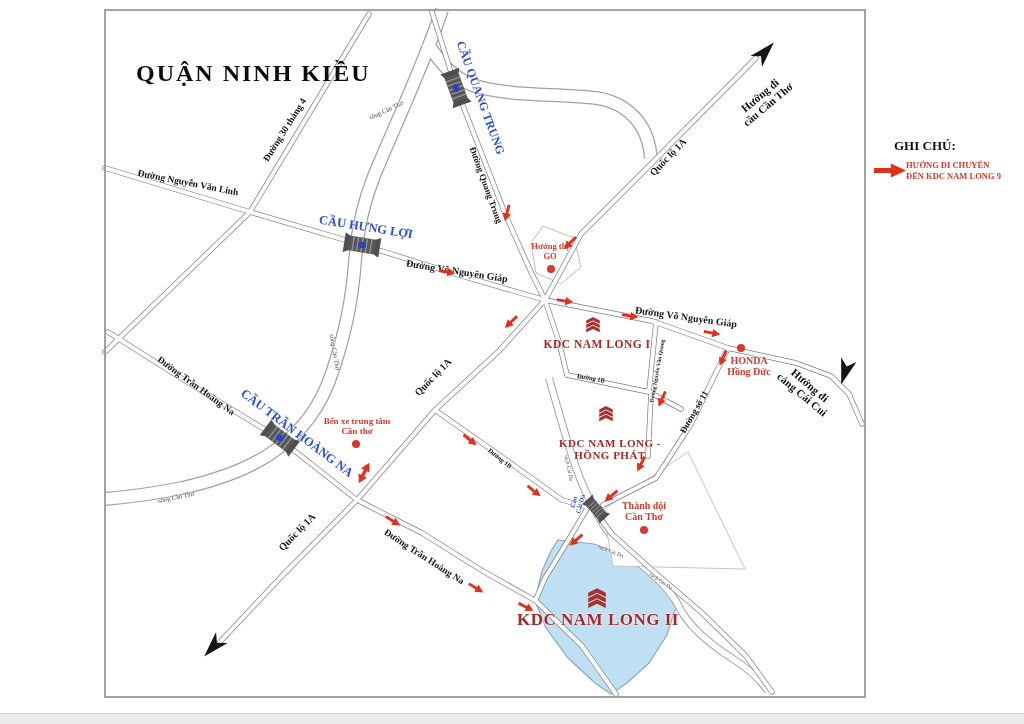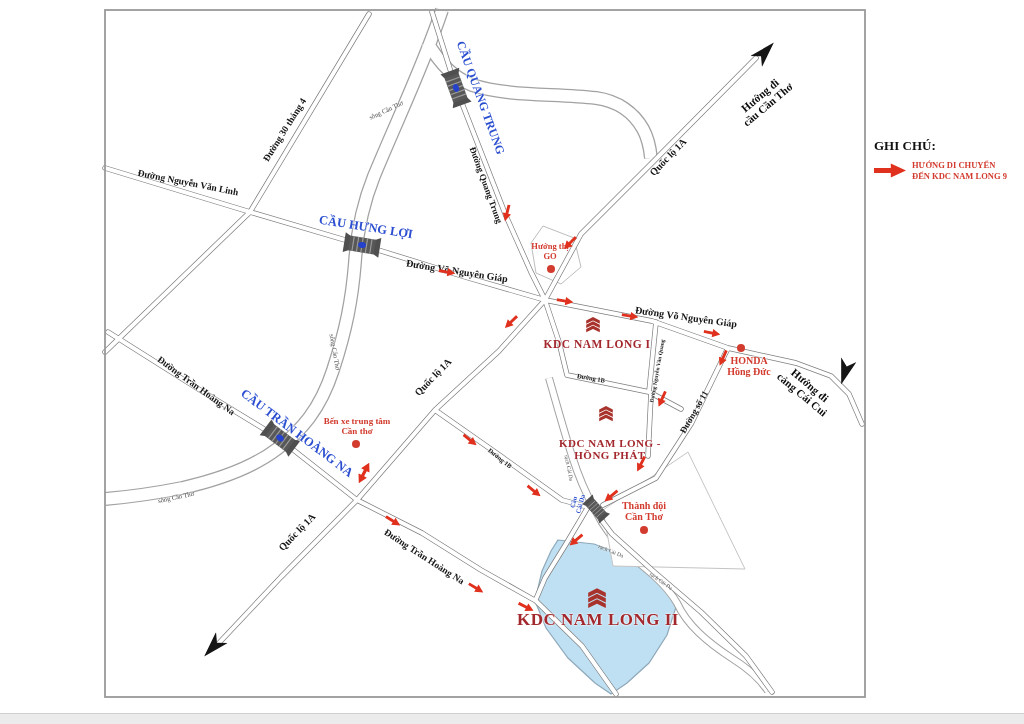--- a/index.html
+++ b/index.html
@@ -14,24 +14,24 @@
   .lb-poi{color:#d23b2e;}
   .lb-kdc{color:#a3282d;letter-spacing:.5px;}
   .lb-river{color:#4a4a4a;font-weight:normal;}
   .lb-dir{color:#0d0d0d;}
   .lb-title{position:absolute;left:136px;top:60px;font-size:24px;font-weight:bold;
             letter-spacing:2px;color:#0c0c0c;}
   .poi-dot{position:absolute;width:8px;height:8px;border-radius:50%;background:#d23b2e;
            transform:translate(-50%,-50%);}
   .rarrow,.barrow{position:absolute;line-height:0;}
   .legend{position:absolute;left:874px;top:138px;width:148px;}
-  .legend-heading{font-size:13px;font-weight:bold;color:#111;}
+  .legend-heading{font-size:13px;font-weight:bold;color:#111;margin-left:20px;}
   .legend-row{display:flex;align-items:flex-start;margin-top:6px;}
   .legend-arrow{flex:0 0 auto;margin-top:3px;line-height:0;}
-  .legend-text{margin-left:6px;font-size:8.5px;font-weight:bold;color:#d23b2e;line-height:1.35;}
+  .legend-text{margin-left:0;font-size:8.5px;font-weight:bold;color:#d23b2e;line-height:1.35;}
   .bottom-strip{position:absolute;left:0;top:713px;width:1024px;height:11px;
                 background:#ebebeb;border-top:1px solid #cfcfcf;}
 </style>
 </head>
 <body>
 
 <div class="stage">
 
   <svg class="base" width="1024" height="724" viewBox="0 0 1024 724">
     <defs>
@@ -220,20 +220,21 @@
           <polygon points="0,0 20,5 0,10 5.5,5" fill="#151515"></polygon>
         </svg></div>
       <div class="barrow" style="left: 845px; top: 372px; transform: translate(-50%, -50%) rotate(107deg);"><svg width="26" height="16" viewBox="0 0 20 10" preserveAspectRatio="none">
           <polygon points="0,0 20,5 0,10 5.5,5" fill="#151515"></polygon>
         </svg></div>
       <div class="barrow" style="left: 213px; top: 647px; transform: translate(-50%, -50%) rotate(133deg);"><svg width="26" height="16" viewBox="0 0 20 10" preserveAspectRatio="none">
           <polygon points="0,0 20,5 0,10 5.5,5" fill="#151515"></polygon>
         </svg></div>
     </div>
 
+  <div class="lb-title">QUẬN NINH KIỀU</div>
 
   <div class="legend">
     <div class="legend-heading">GHI CHÚ:</div>
     <div class="legend-row">
       <span class="legend-arrow" id="legend-arrow"><svg width="32" height="15" viewBox="0 0 20 10" preserveAspectRatio="none">
             <polygon points="0,3.4 10.5,3.4 10.5,0.3 20,5 10.5,9.7 10.5,6.6 0,6.6" fill="#e0301e"></polygon>
           </svg></span>
       <div class="legend-text">
         <div>HƯỚNG DI CHUYỂN</div>
         <div>ĐẾN KDC NAM LONG 9</div>

